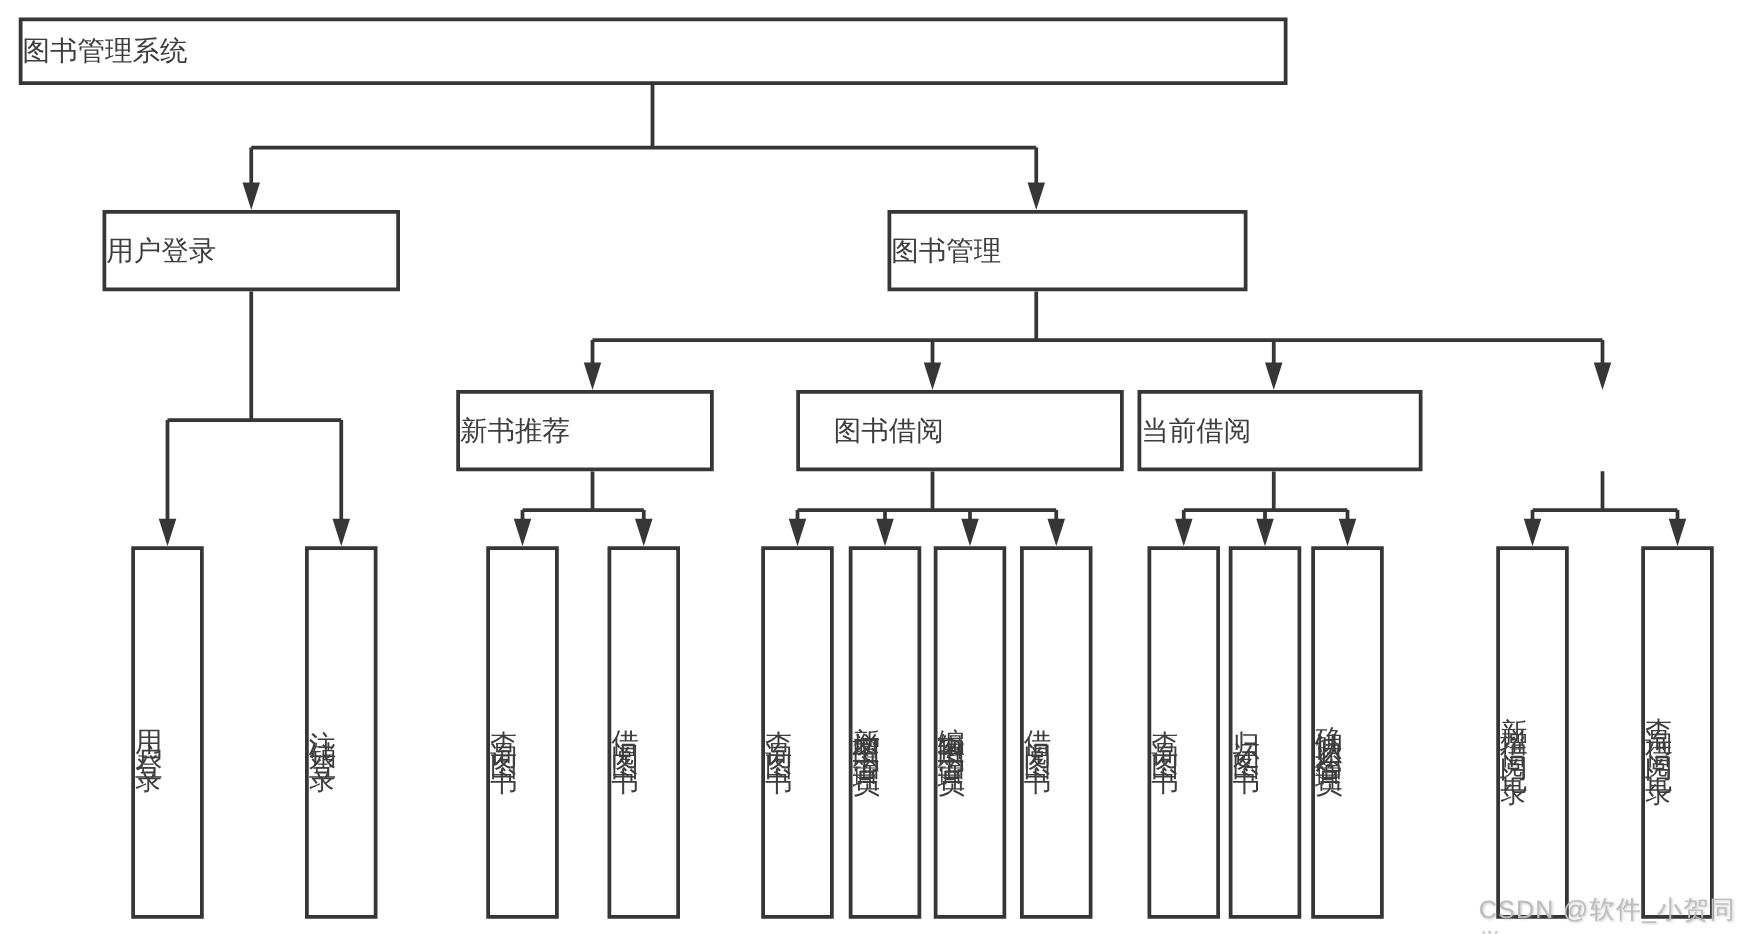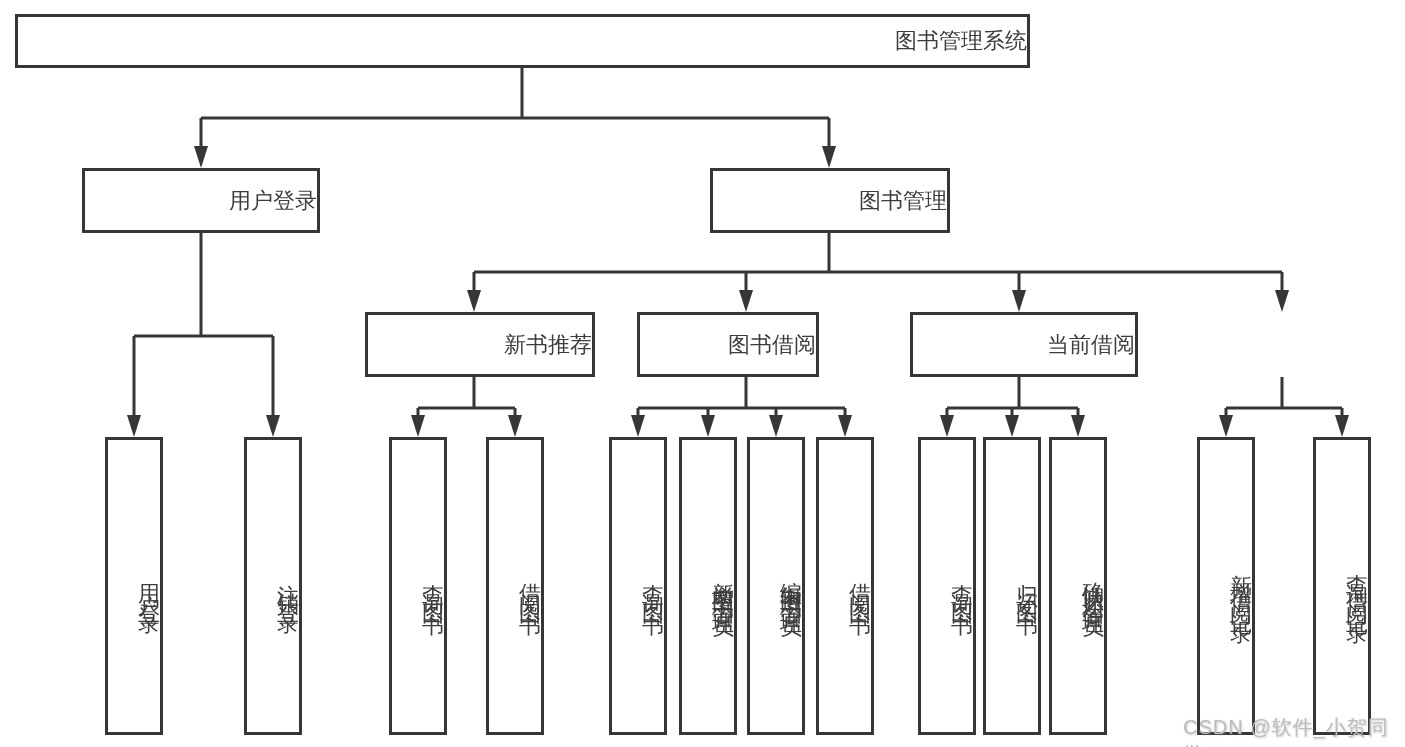--- a/index.html
+++ b/index.html
@@ -5,29 +5,29 @@
   html,body{margin:0;padding:0;background:#ffffff;}
   .stage{
     position:relative;width:1405px;height:747px;background:#ffffff;
     font-family:"Liberation Sans","DejaVu Sans",sans-serif;overflow:hidden;
   }
   svg.wires{position:absolute;left:0;top:0;width:1405px;height:747px;z-index:1;}
   .wires path{stroke:#363636;stroke-width:3;fill:none;}
   .wires polygon{fill:#363636;stroke:none;}
   .box{
     position:absolute;background:#ffffff;border:3px solid #363636;box-sizing:border-box;
-    display:flex;align-items:center;justify-content:flex-end;
+    display:flex;align-items:center;justify-content:flex-start;
     color:#3d3d3d;font-size:22px;z-index:2;
   }
   .root-box{left:15px;top:14px;width:1015px;height:54px;}
   .lvl{height:65px;}
   .b-user-login{left:82px;top:168px;width:238px;}
-  .b-book-mgmt{left:710px;top:168px;width:240px;padding-left:13px;}
-  .b-new-rec{left:365px;top:312px;width:230px;}
-  .b-borrowing{left:637px;top:312px;width:182px;}
+  .b-book-mgmt{left:710px;top:168px;width:288px;}
+  .b-new-rec{left:365px;top:312px;width:206px;}
+  .b-borrowing{left:637px;top:312px;width:262px;padding-left:27px;}
   .b-current{left:910px;top:312px;width:228px;}
   .b-records{left:1173px;top:312px;width:218px;}
   .leaf{top:437px;width:58px;height:298px;}
   .leaf span{
     writing-mode:vertical-rl;text-orientation:mixed;
     letter-spacing:10px;line-height:1;white-space:nowrap;
   }
   .leaf span.tight{letter-spacing:5px;}
   .watermark{
     position:absolute;left:1183px;top:714px;z-index:5;

